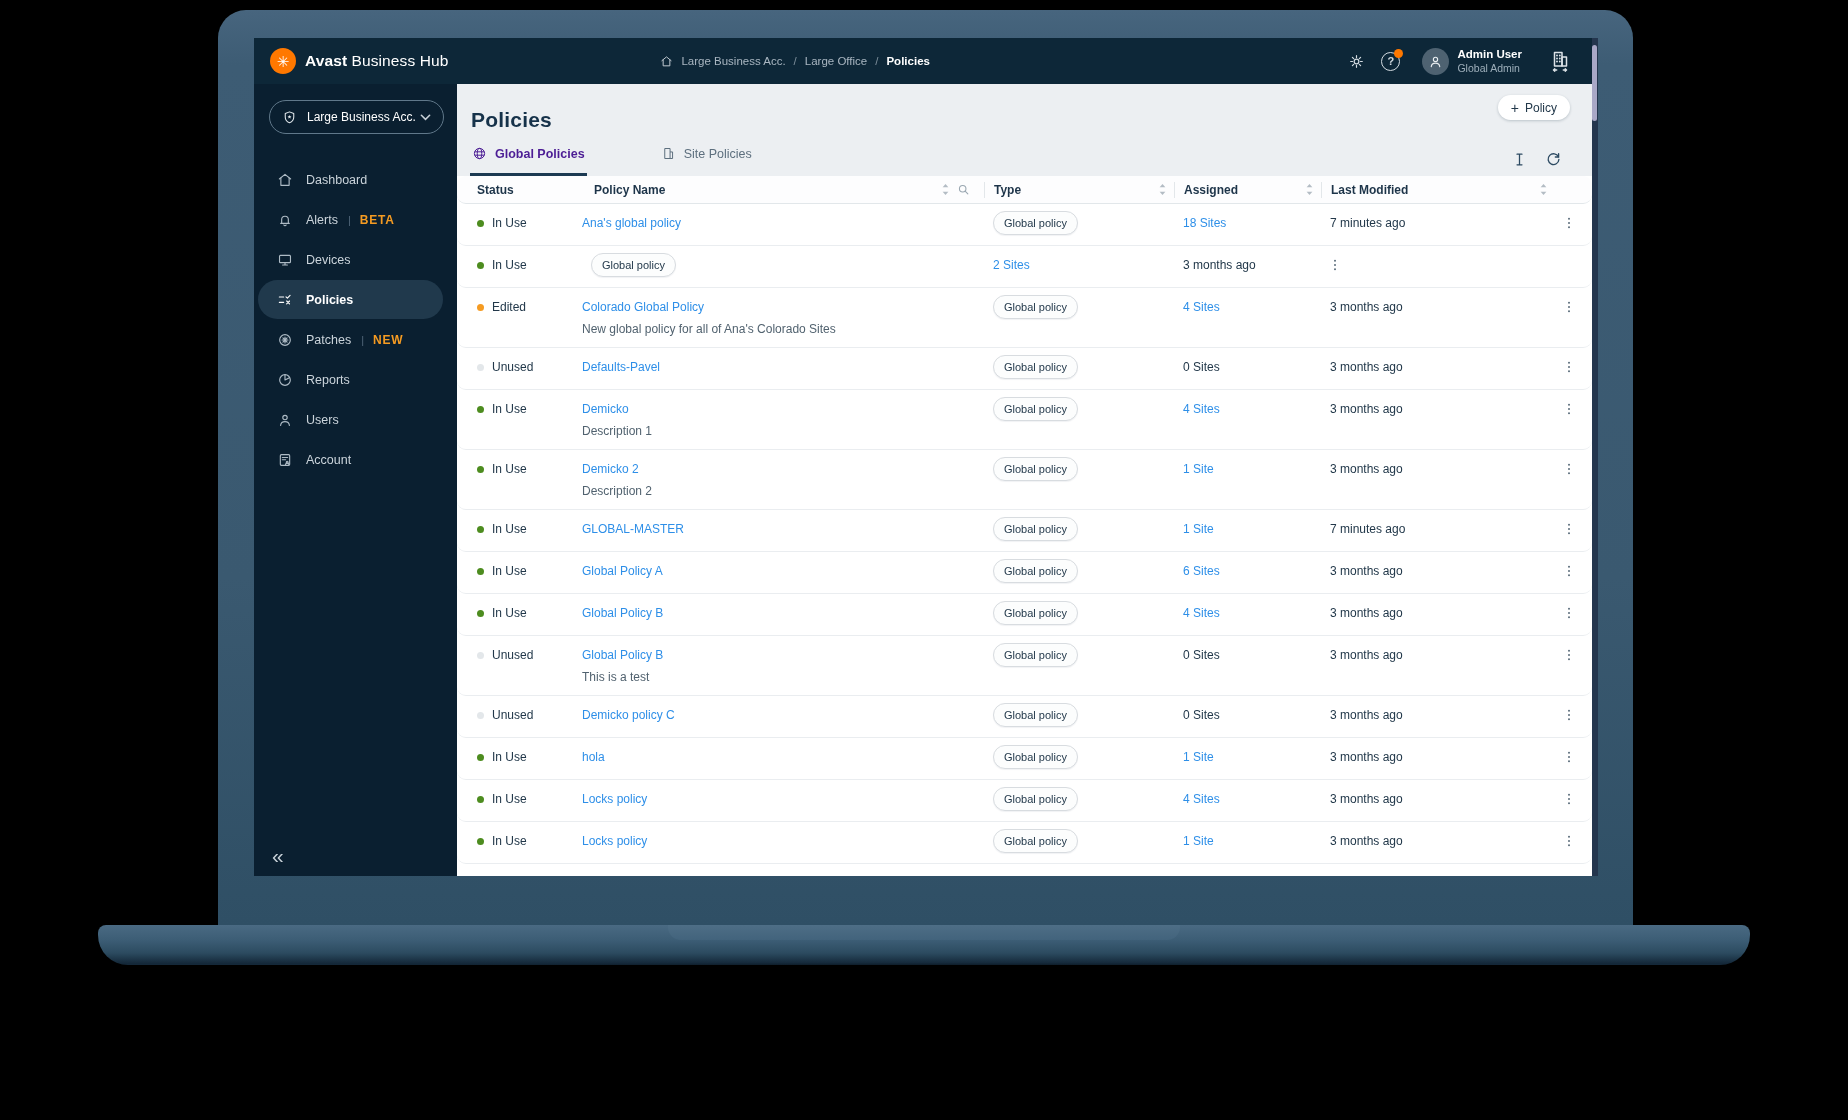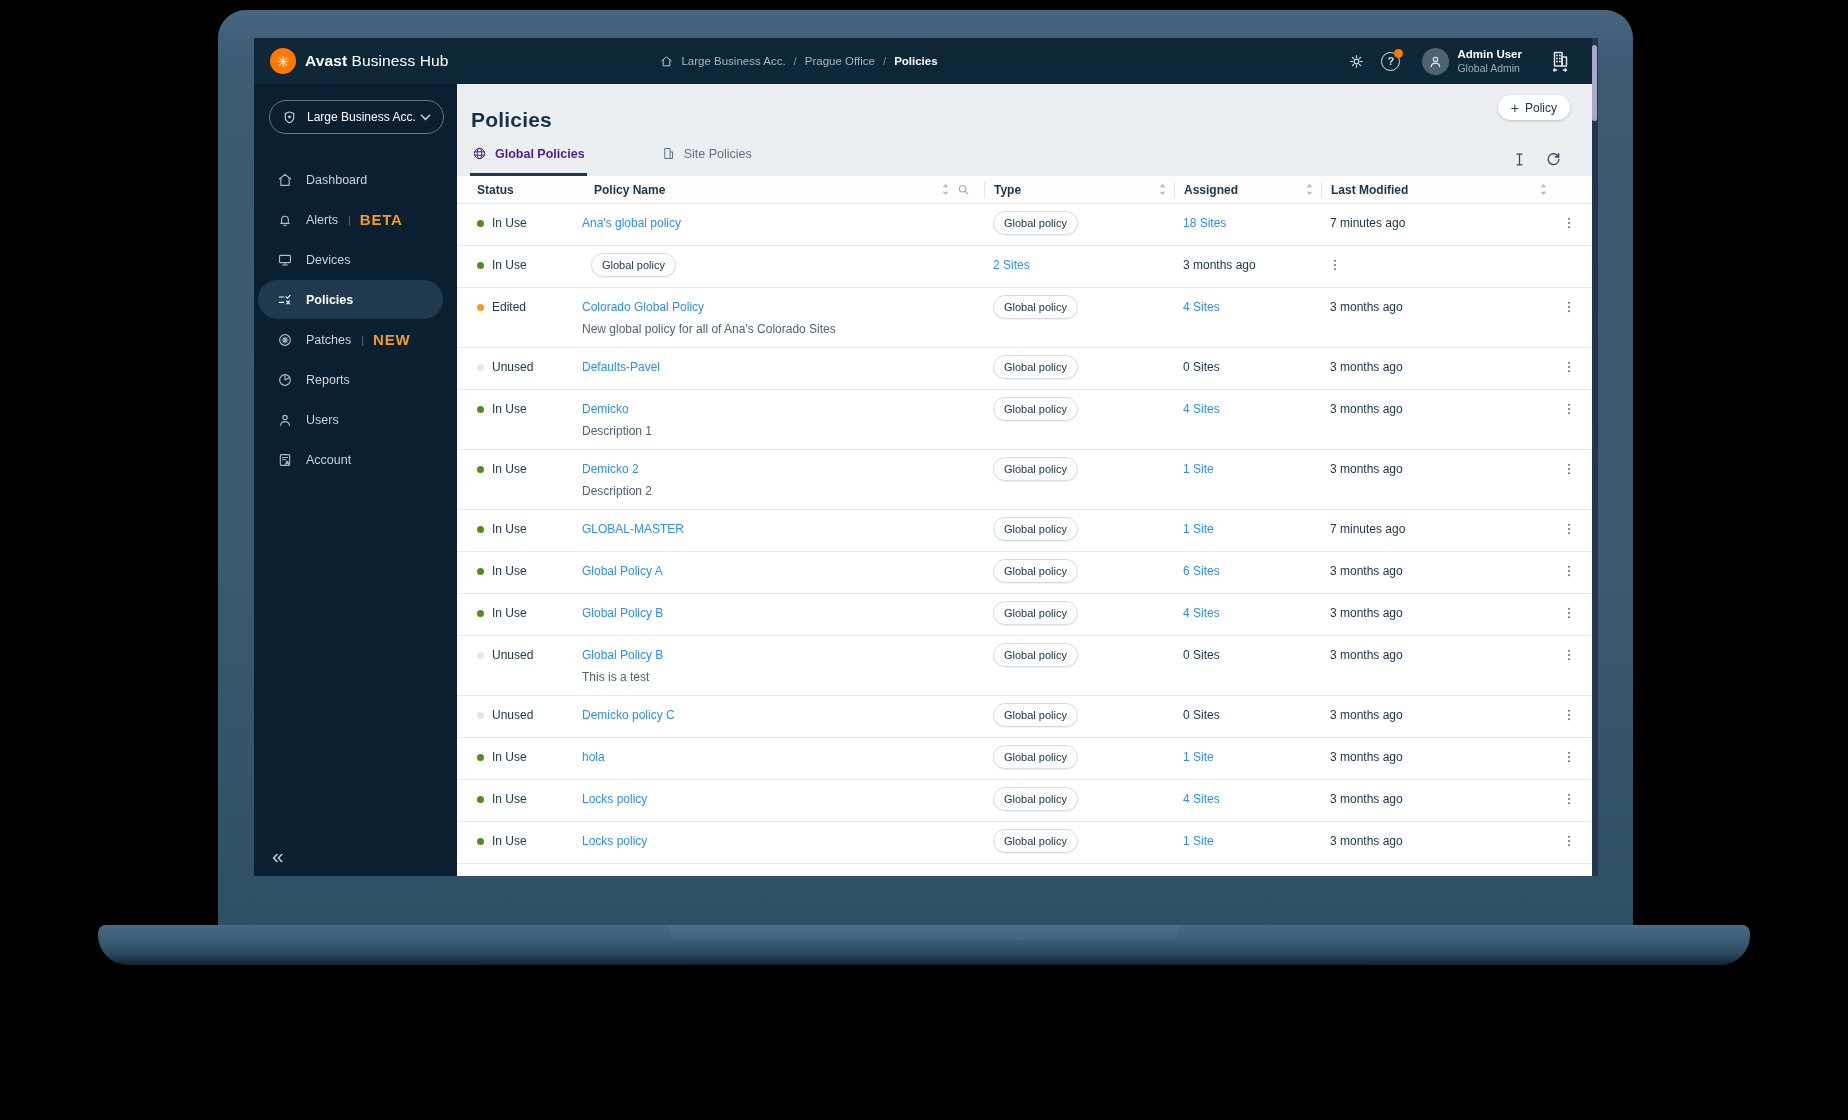--- a/index.html
+++ b/index.html
@@ -61,21 +61,21 @@
   .acct-pill .chev svg{width:11px;height:11px;display:block;}
   .nav{margin-top:26px;display:flex;flex-direction:column;}
   .nav-item{display:flex;align-items:center;height:39px;padding-left:19px;margin:0 14px 1px 4px;
     color:#CBD4DB;font-size:12.5px;cursor:pointer;border-radius:20px;}
   .nav-item .nicon{width:16px;height:16px;margin-right:13px;color:#AEBBC5;flex:none;}
   .nav-item .nicon svg{width:16px;height:16px;display:block;}
   .nav-item.active{background:#20394C;color:#fff;font-weight:700;}
   .nav-item.active .nicon{color:#fff;}
   .nav-badge{display:flex;align-items:center;margin-left:10px;}
   .nav-badge .bar{color:#51677A;margin-right:9px;font-size:11px;}
-  .nav-badge .btxt{color:#F59B22;font-size:15px;font-weight:700;letter-spacing:.8px;}
+  .nav-badge .btxt{color:#F59B22;font-size:12px;font-weight:700;letter-spacing:.8px;}
   .collapse-btn{position:absolute;left:18px;bottom:10px;color:#C8D1D8;font-size:21px;cursor:pointer;line-height:1;}
 
   
   .content{position:absolute;left:203px;top:46px;right:6px;bottom:0;}
   .page-head{position:relative;height:48px;}
   .page-title{position:absolute;left:14px;top:10px;font-size:21px;font-weight:700;color:#16324A;letter-spacing:.2px;}
   .add-btn{position:absolute;right:22px;top:11px;height:25px;background:#fff;border:none;border-radius:13px;
     padding:0 13px;font-size:12px;color:#22384A;font-family:inherit;cursor:pointer;display:flex;align-items:center;gap:6px;
     box-shadow:0 1px 3px rgba(15,40,60,.22);}
   .add-btn .plus{font-size:14px;line-height:1;}
@@ -85,21 +85,21 @@
     border-bottom:3px solid transparent;}
   .tab .ticon{width:15px;height:15px;}
   .tab .ticon svg{width:15px;height:15px;display:block;}
   .tab.active{color:#4c1d95;font-weight:700;border-bottom-color:#1C3A52;}
   .tab-tools{position:absolute;right:30px;bottom:8px;display:flex;gap:17px;color:#2C4A62;}
   .tab-tools .tool{width:17px;height:17px;cursor:pointer;}
   .tab-tools .tool svg{width:17px;height:17px;display:block;}
 
   
   .ptable{position:absolute;left:0;right:0;top:92px;bottom:0;background:#fff;overflow:hidden;}
-  .t-head,.t-row{display:grid;grid-template-columns:125px 402px 190px 147px 234px 1fr;}
+  .t-head,.t-row{display:grid;grid-template-columns:125px 402px 190px 147px 234px 1fr;border-radius:9px;}
   .t-head{height:27px;align-items:center;border-bottom:1px solid #E2E7EA;background:#FDFDFE;
     font-size:12px;font-weight:700;color:#1D3449;}
   .hcell{display:flex;align-items:center;height:16px;}
   .h-status{padding-left:20px;}
   .h-name{padding-left:12px;}
   .h-div{border-left:1px solid #E3E7EA;padding-left:9px;}
   .hspace{flex:1;}
   .sorticon{width:9px;height:15px;margin-right:7px;cursor:pointer;flex:none;}
   .sorticon svg{width:9px;height:15px;display:block;}
   .searchicon{width:13px;height:13px;color:#9AA7B1;margin-right:14px;cursor:pointer;flex:none;}
@@ -142,21 +142,21 @@
       <div class="brand"><b>Avast</b><span> Business Hub</span></div>
       <nav class="breadcrumb" id="breadcrumb">
         <span class="crumb-home">
           <svg viewBox="0 0 24 24" fill="none" stroke="currentColor" stroke-width="1.8" stroke-linecap="round" stroke-linejoin="round">
               <path d="M3.5 10.5 L12 3.5 L20.5 10.5"></path>
               <path d="M5.8 9.2 V20 H18.2 V9.2"></path>
             </svg>
         </span>
       <span class="crumb">Large Business Acc.</span>
           <span class="sep">/</span>
-          <span class="crumb">Prague Office</span>
+          <span class="crumb">Large Office</span>
           <span class="sep">/</span>
           <span class="crumb current">Policies</span>
         </nav>
       <div class="tb-right">
         <span class="tb-icon gear">
           <svg viewBox="0 0 24 24" fill="none" stroke="currentColor" stroke-width="1.7" stroke-linecap="round">
               <circle cx="12" cy="12" r="3.3"></circle>
               <path d="M12 3.8V6.4M12 17.6V20.2M3.8 12H6.4M17.6 12H20.2M6.2 6.2L8 8M16 16l1.8 1.8M17.8 6.2L16 8M8 16l-1.8 1.8"></path>
             </svg>
         </span>

